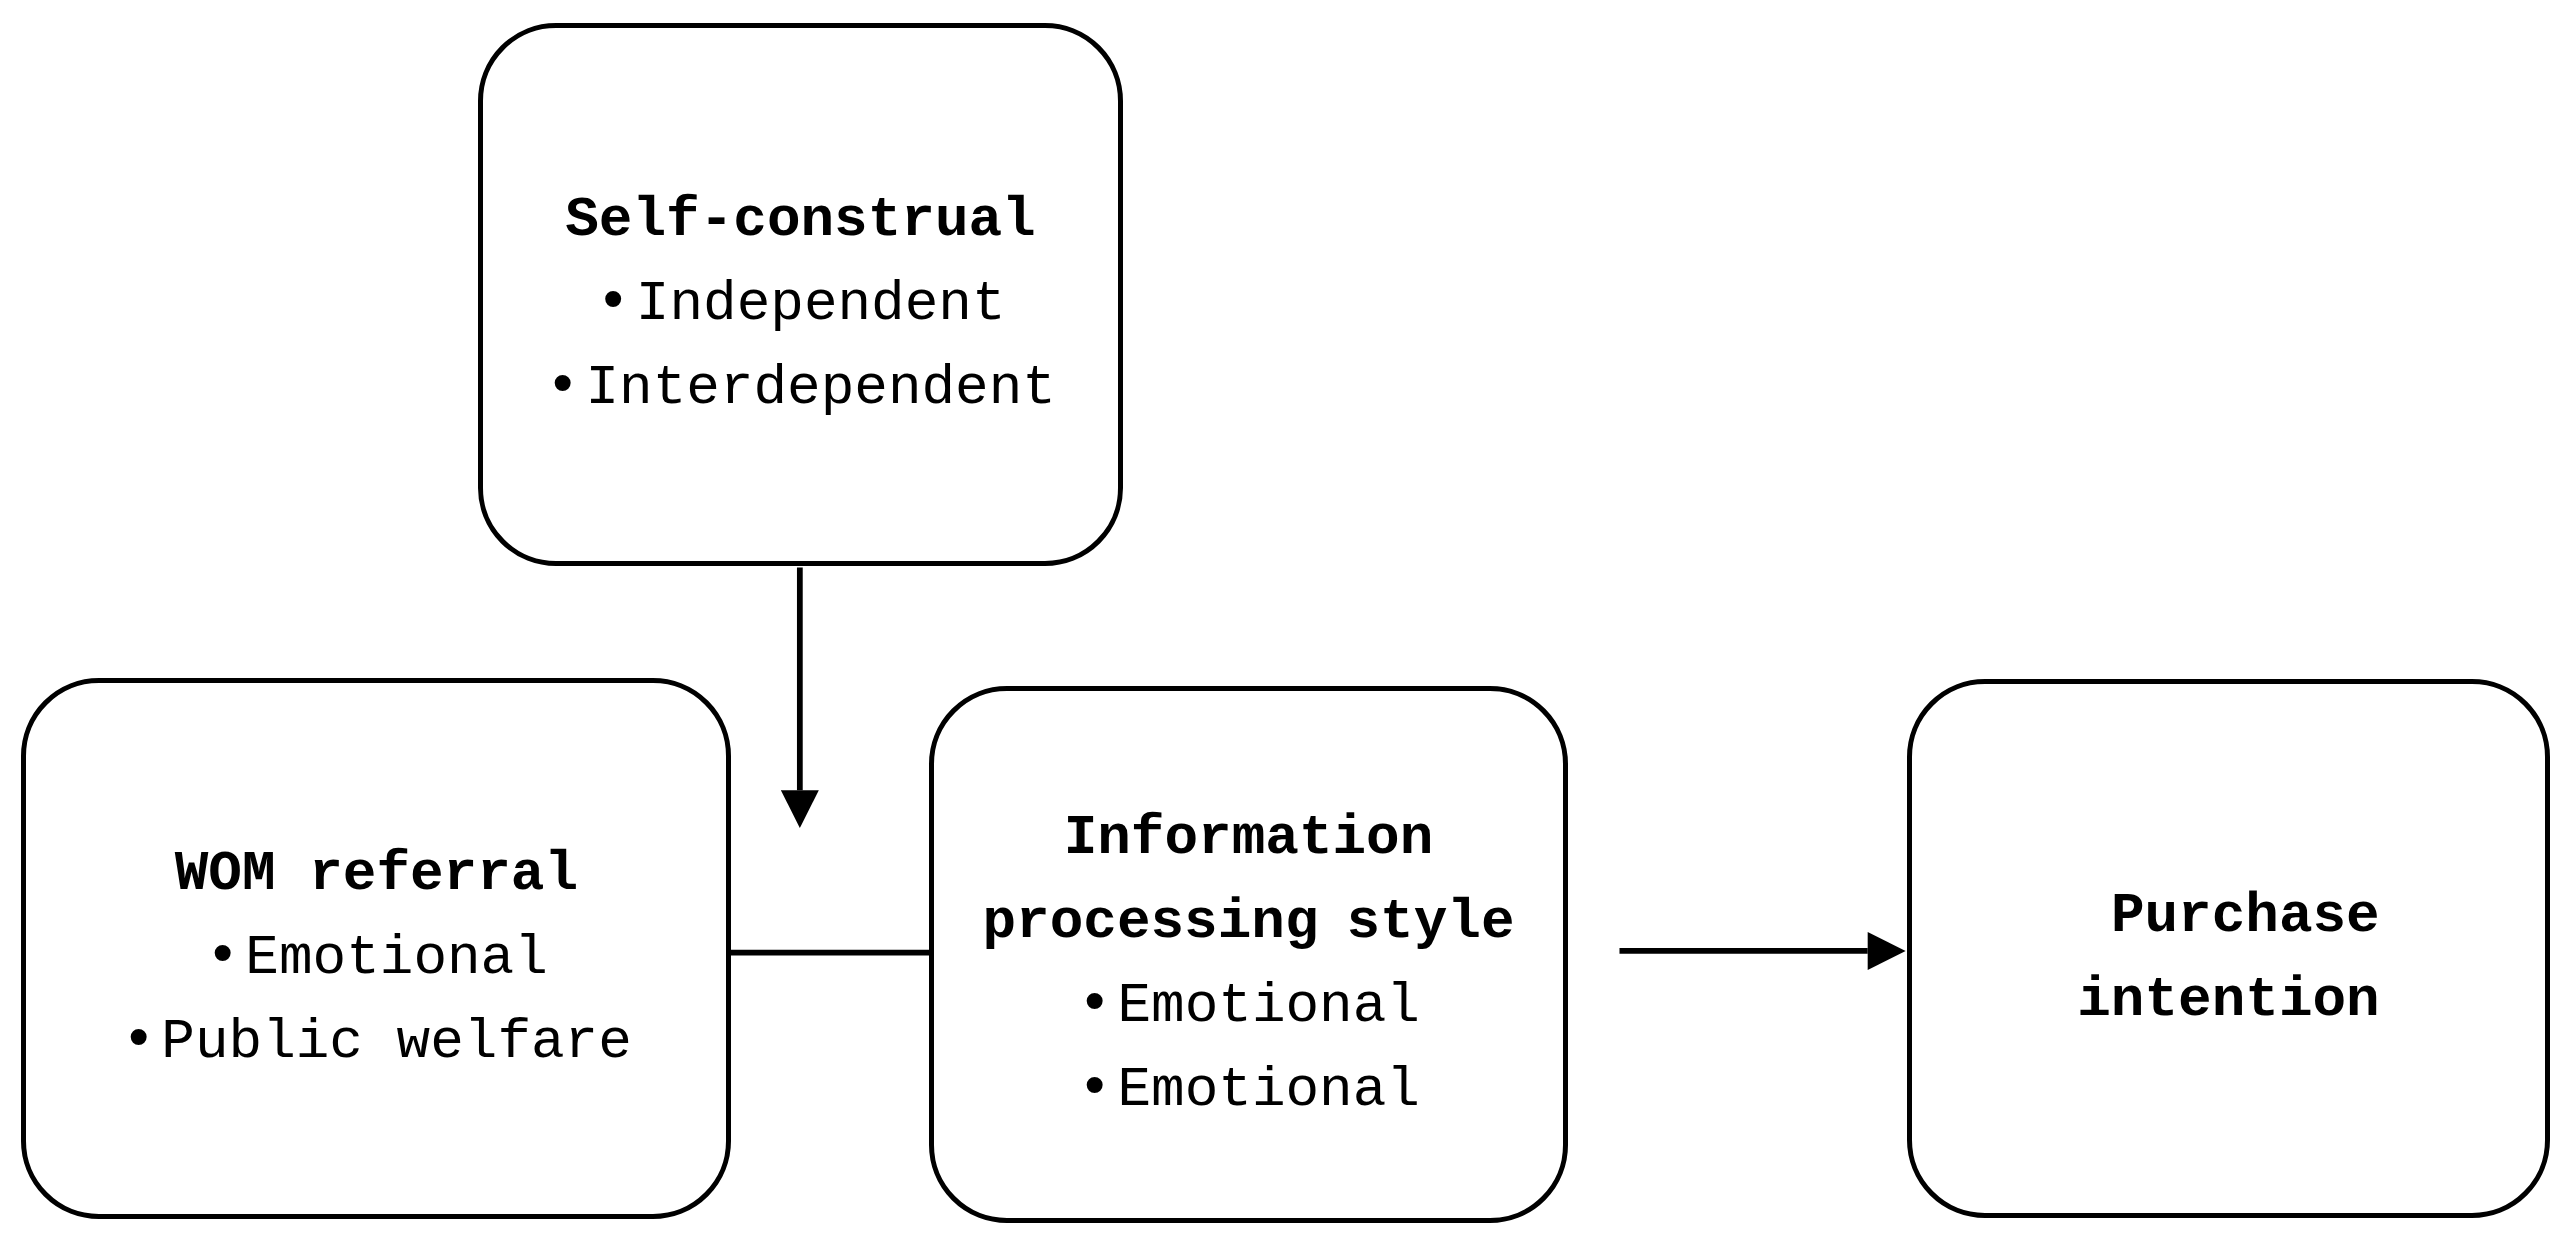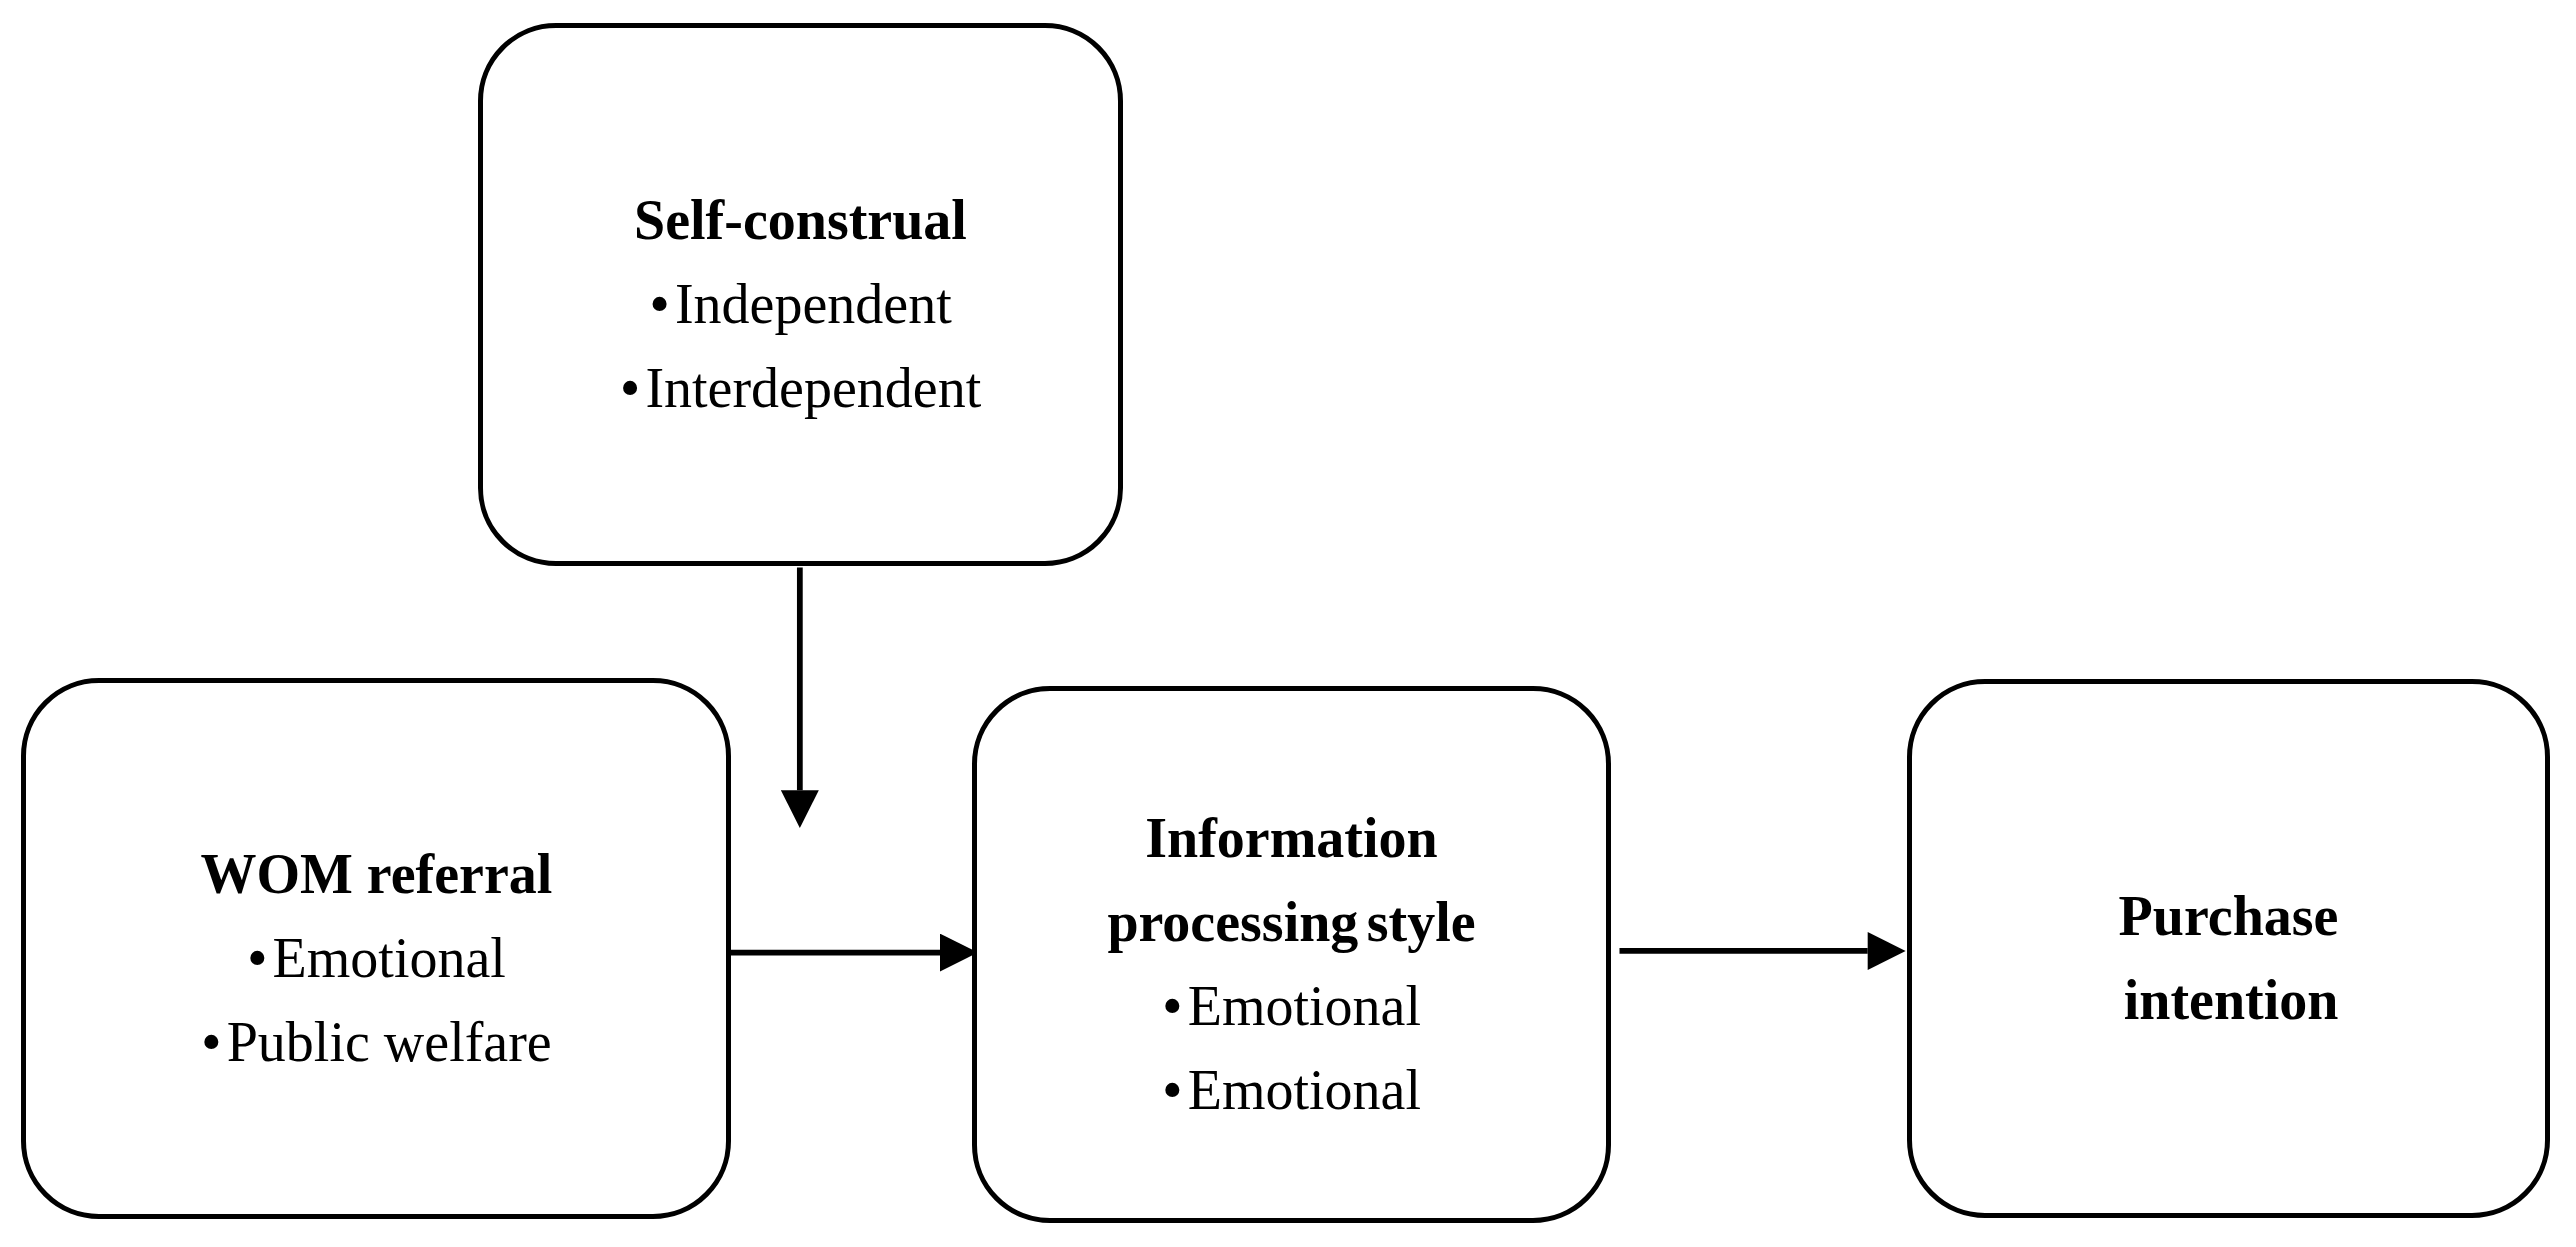--- a/index.html
+++ b/index.html
@@ -5,21 +5,21 @@
   html, body {
     margin: 0;
     padding: 0;
     background: #ffffff;
   }
   .canvas {
     position: relative;
     width: 2576px;
     height: 1248px;
     background: #ffffff;
-    font-family: Liberation Serif, serif;
+    font-family: Liberation Mono, monospace;
     color: #000000;
     overflow: hidden;
   }
   .arrows {
     position: absolute;
     left: 0;
     top: 0;
     width: 2576px;
     height: 1248px;
   }
@@ -61,21 +61,21 @@
     font-size: 59px;
     margin-right: 5px;
   }
   .title-left {
     display: inline-block;
     text-align: right;
   }
   
   #node-self-construal   { left: 478px;  top: 23px;  width: 645px; height: 543px; }
   #node-wom-referral     { left: 21.4px;   top: 678px; width: 710px; height: 541px; }
-  #node-info-processing  { left: 972px; top: 686px; width: 639px; height: 537px; }
+  #node-info-processing  { left: 929px; top: 686px; width: 639px; height: 537px; }
   #node-purchase         { left: 1907px; top: 679px; width: 643px; height: 539px; }
 </style>
 </head>
 <body>
 
 <div class="canvas">
 
   <svg class="arrows" viewBox="0 0 3124 1513" aria-hidden="true">
     <defs>
       <marker id="arrowhead" markerUnits="userSpaceOnUse" markerWidth="48" markerHeight="46" viewBox="0 0 10 10" refX="0" refY="5" orient="auto">

